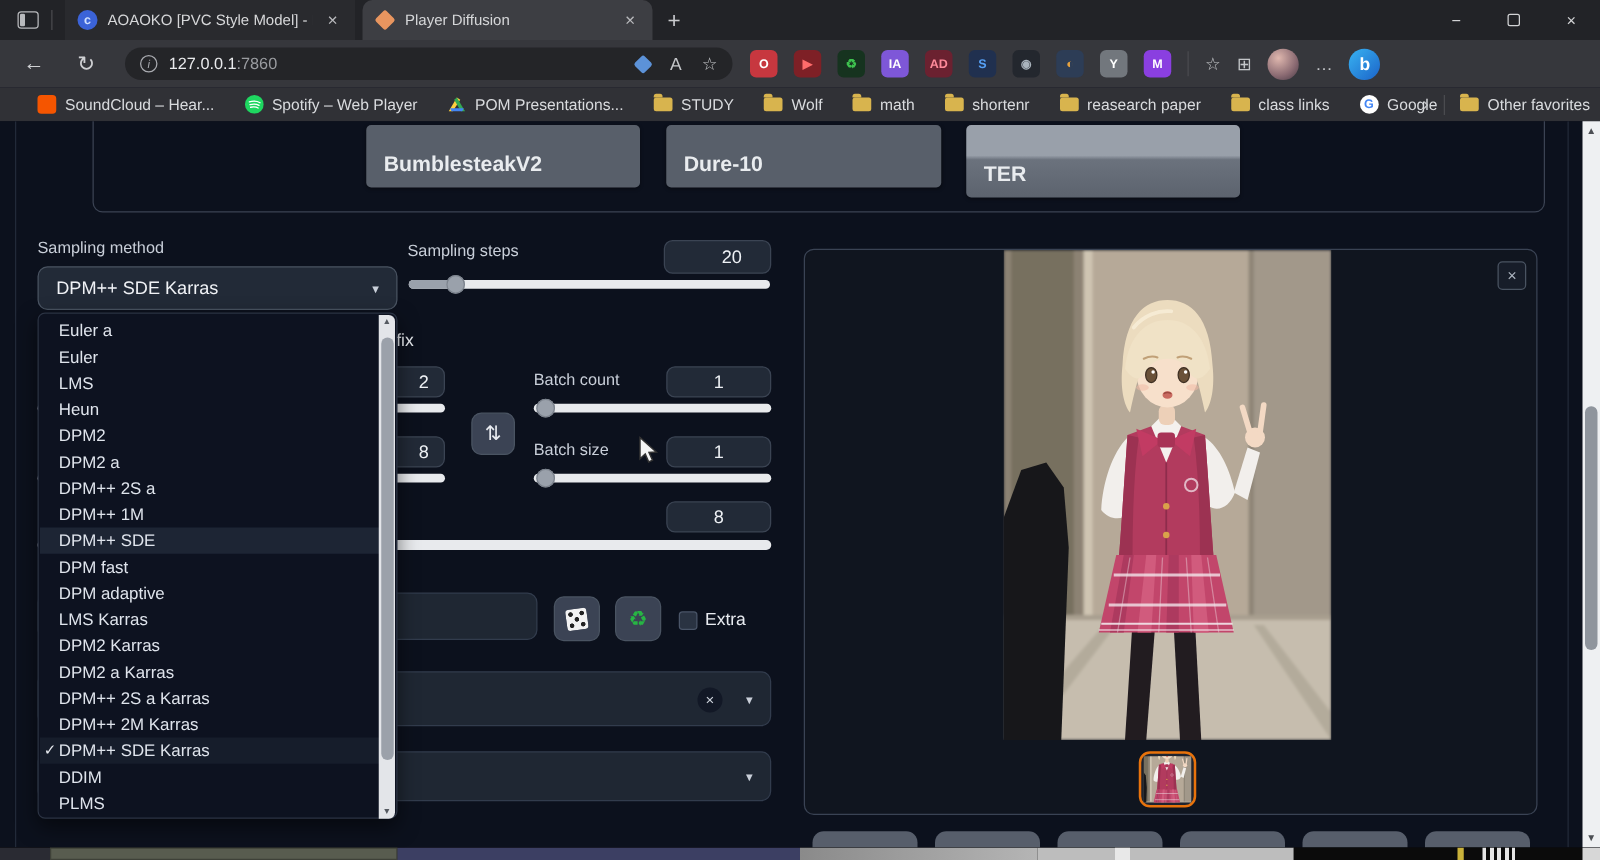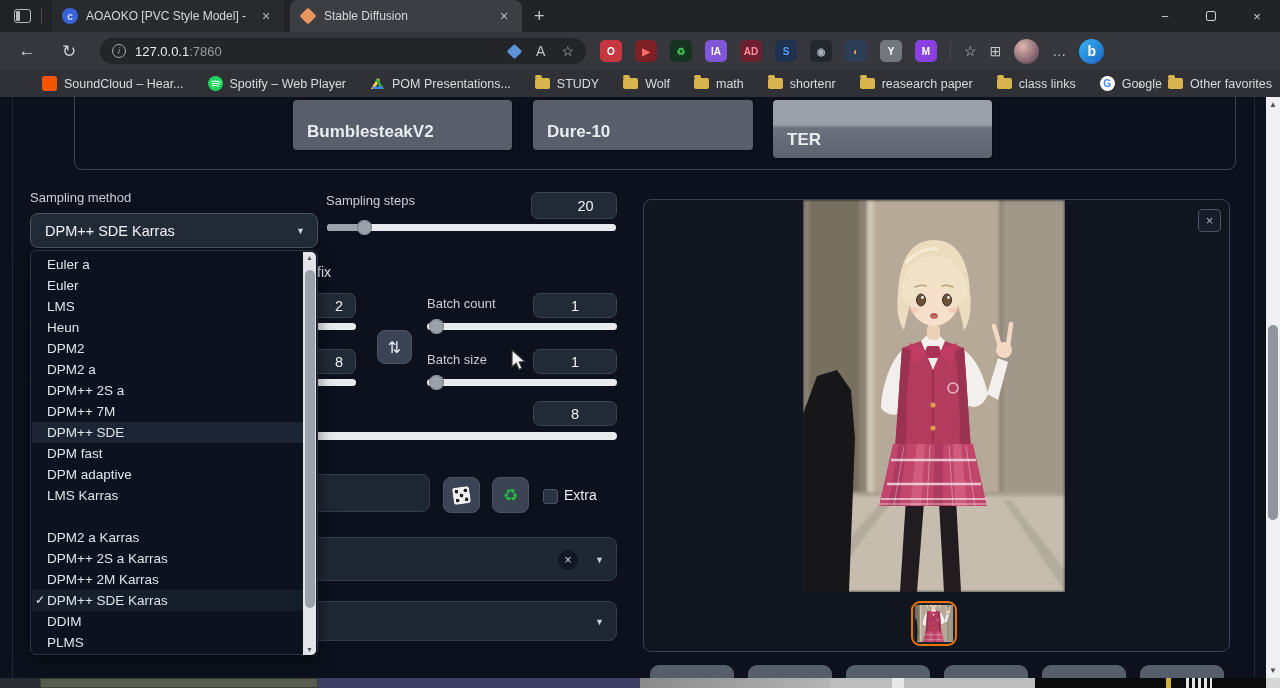--- a/index.html
+++ b/index.html
@@ -30,21 +30,21 @@
   .infoicon{width:14px;height:14px;border:1.2px solid #a9abb0;border-radius:50%;color:#a9abb0;font-size:9px;display:flex;align-items:center;justify-content:center;font-style:italic;}
   .urlhost{color:#e9eaec;font-size:13px;}
   .urlport{color:#9a9ca0;font-size:13px;margin-top:14px;}
   .tagicon{width:11px;height:11px;background:#5c92d8;border-radius:2px;transform:rotate(45deg);}
   .tbicon{color:#c4c6c9;font-size:14px;}
   .extrow{position:absolute;left:600px;top:32px;height:38px;display:flex;align-items:center;gap:13px;}
   .ext{width:22px;height:22px;border-radius:5px;display:flex;align-items:center;justify-content:center;font-size:10px;font-weight:bold;}
   .avatar{width:25px;height:25px;border-radius:50%;background:radial-gradient(circle at 35% 30%,#dfb7ae,#8a6a72 60%,#453844);}
   .bing{width:25px;height:25px;border-radius:50%;background:linear-gradient(135deg,#38b3f2,#1b63c8);color:#fff;font-weight:bold;font-size:14px;display:flex;align-items:center;justify-content:center;}
 
-  .bookmarks{position:absolute;left:0;top:70px;width:1280px;height:27px;background:#303136;display:flex;align-items:center;color:#d9dbde;font-size:12.5px;padding-left:12px;}
+  .bookmarks{position:absolute;left:0;top:70px;width:1280px;height:27px;background:#303136;display:flex;align-items:center;color:#d9dbde;font-size:12.5px;}
   .bmleft{display:flex;align-items:center;gap:24px;margin-left:30px;}
   .bmitem{display:flex;align-items:center;gap:7px;white-space:nowrap;}
   .fold{width:15px;height:11px;background:#d8b44e;border-radius:2px;position:relative;flex:0 0 auto;}
   .fold::before{content:"";position:absolute;top:-3px;left:0;width:7px;height:3px;background:#d8b44e;border-radius:2px 2px 0 0;}
   .sc{width:15px;height:15px;background:#f55500;border-radius:3px;}
   .gicon{width:15px;height:15px;background:#fff;border-radius:50%;color:#4285F4;font-size:10px;font-weight:bold;display:flex;align-items:center;justify-content:center;}
   .bmright{position:absolute;right:8px;display:flex;align-items:center;gap:12px;}
   .bmchev{color:#c4c6c9;font-size:15px;}
   .bmsep{width:1px;height:16px;background:#4a4b4f;}
 
@@ -100,21 +100,21 @@
     <div class="wsicon"></div>
     <div class="tbsep"></div>
     <div class="tab inactive">
       <span class="fav-civitai">c</span>
       <span class="tabtitle">AOAOKO [PVC Style Model] - PV</span>
       <span class="tabclose">×</span>
     </div>
     <div style="width:6px"></div>
     <div class="tab active">
       <span class="fav-gradio"></span>
-      <span class="tabtitle">Stable Diffusion</span>
+      <span class="tabtitle">Player Diffusion</span>
       <span class="tabclose">×</span>
     </div>
     <div class="newtab">+</div>
     <div class="wincontrols">
       <div class="winbtn">−</div>
       <div class="winbtn">
           <span class="maxglyph"></span>
         </div>
       <div class="winbtn">×</div>
     </div>
@@ -283,25 +283,26 @@
     </div>
 
     <div class="ddlist">
       <div class="opt" style="top:3px"><span class="chk"></span><span>Euler a</span></div>
       <div class="opt" style="top:24px"><span class="chk"></span><span>Euler</span></div>
       <div class="opt" style="top:66px"><span class="chk"></span><span>Heun</span></div>
       <div class="opt" style="top:45px"><span class="chk"></span><span>LMS</span></div>
       <div class="opt" style="top:87px"><span class="chk"></span><span>DPM2</span></div>
       <div class="opt" style="top:108px"><span class="chk"></span><span>DPM2 a</span></div>
       <div class="opt" style="top:129px"><span class="chk"></span><span>DPM++ 2S a</span></div>
-      <div class="opt" style="top:150px"><span class="chk"></span><span>DPM++ 7M</span></div>
+      <div class="opt" style="top:150px"><span class="chk"></span><span>DPM++ 1M</span></div>
       <div class="opt hov" style="top:171px"><span class="chk"></span><span>DPM++ SDE</span></div>
       <div class="opt" style="top:192px"><span class="chk"></span><span>DPM fast</span></div>
       <div class="opt" style="top:213px"><span class="chk"></span><span>DPM adaptive</span></div>
       <div class="opt" style="top:234px"><span class="chk"></span><span>LMS Karras</span></div>
+      <div class="opt" style="top:255px"><span class="chk"></span><span>DPM2 Karras</span></div>
       <div class="opt" style="top:276px"><span class="chk"></span><span>DPM2 a Karras</span></div>
       <div class="opt" style="top:297px"><span class="chk"></span><span>DPM++ 2S a Karras</span></div>
       <div class="opt" style="top:318px"><span class="chk"></span><span>DPM++ 2M Karras</span></div>
       <div class="opt sel" style="top:339px"><span class="chk">✓</span><span>DPM++ SDE Karras</span></div>
       <div class="opt" style="top:360px"><span class="chk"></span><span>DDIM</span></div>
       <div class="opt" style="top:381px"><span class="chk"></span><span>PLMS</span></div>
       <div class="ddscroll">
         <div class="ddarr" style="top:2px">▲</div>
         <div class="ddthumb"></div>
         <div class="ddarr" style="bottom:2px">▼</div>

